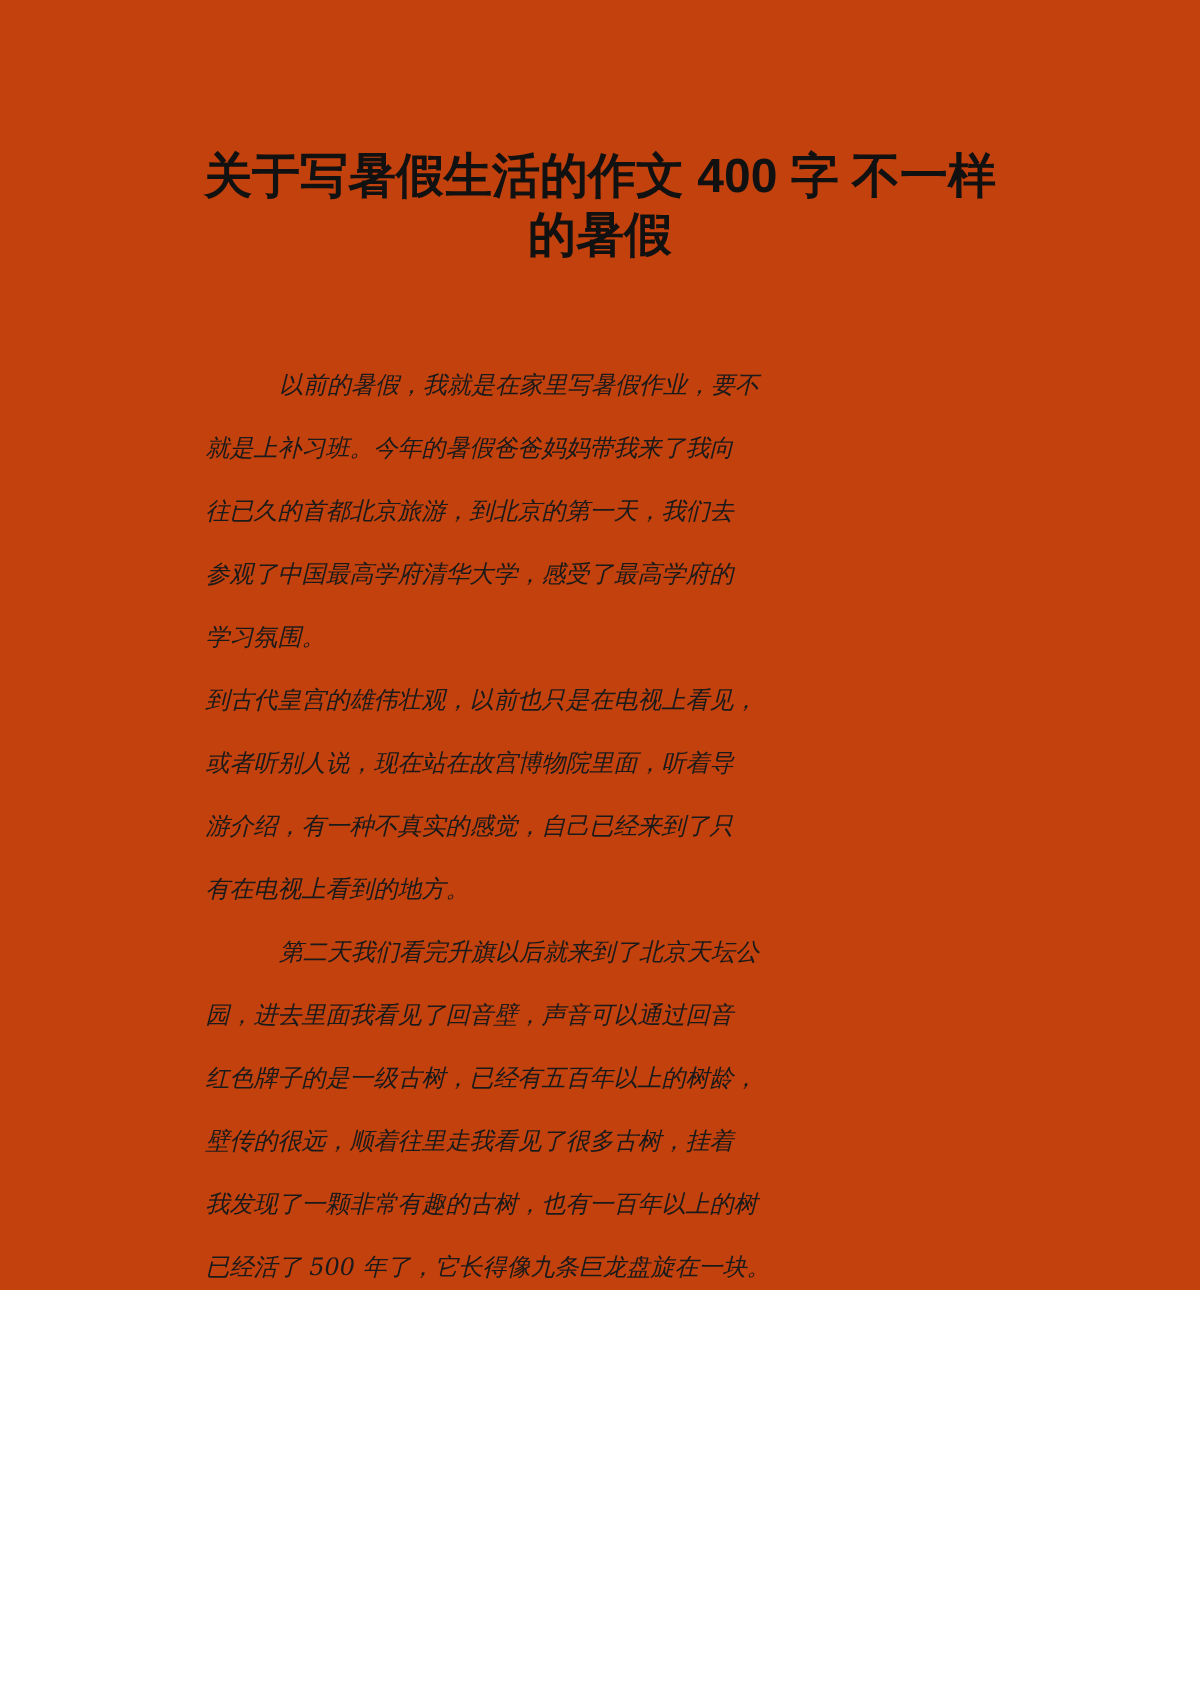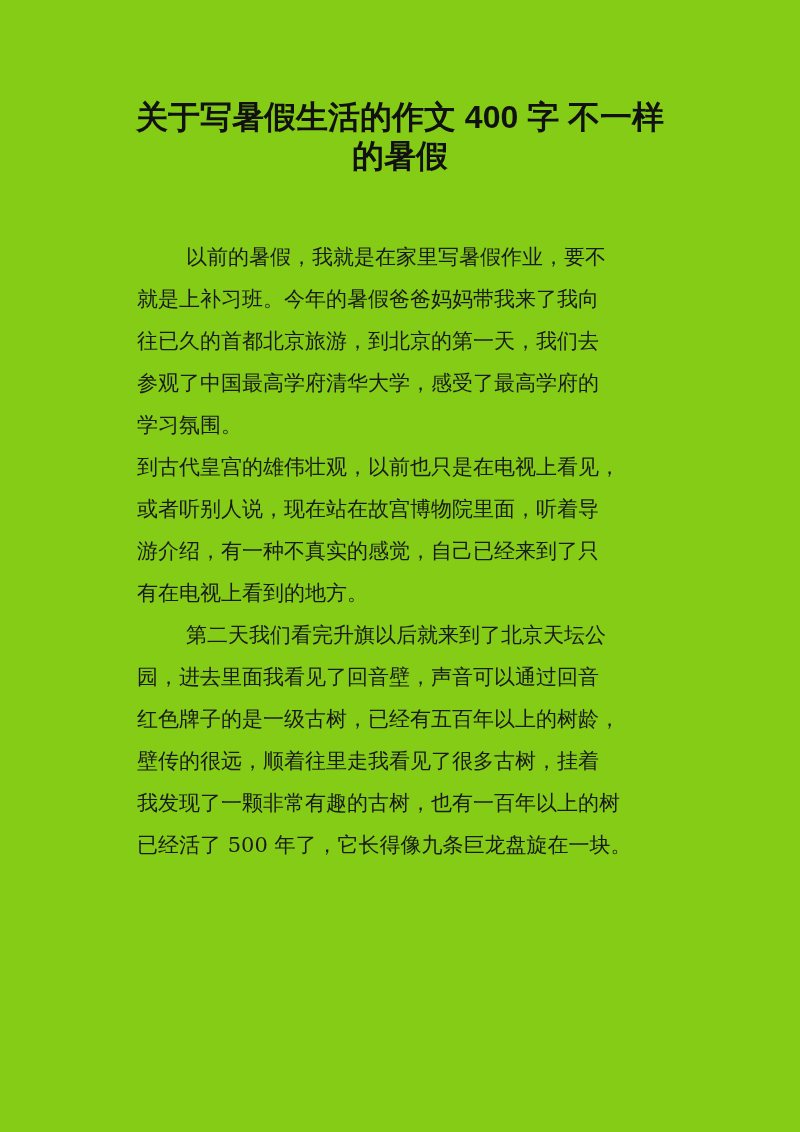--- a/index.html
+++ b/index.html
@@ -1,28 +1,28 @@
 <!DOCTYPE html>
 <html><head>
   <meta charset="utf-8">
   <style>
     html, body { margin: 0; padding: 0; background: #ffffff; }
     body { width: 800px; height: 1132px; position: relative; overflow: hidden; }
-    .page { position: absolute; left: 0; top: 0; width: 800px; height: 1132px; background: #84cc16; }
+    .page { position: absolute; left: 0; top: 0; width: 800px; height: 860px; background: #c2410c; }
     .title {
       position: absolute; left: 100px; width: 600px; top: 98px;
       text-align: center;
       font-family: "Liberation Sans", "DejaVu Sans", sans-serif;
       font-weight: bold; font-size: 32px; line-height: 39px; color: #111;
     }
     .title .tline { display: block; white-space: nowrap; }
     .body {
       position: absolute; left: 137px; width: 560px; top: 236px;
       font-family: "DejaVu Serif", "Liberation Serif", serif;
-      font-size: 21px; line-height: 42px; color: #1a1a1a;
+      font-size: 16px; line-height: 42px; color: #1a1a1a; font-style: italic;
     }
     .para { margin: 0 0 0 0; }
     .line { display: block; white-space: nowrap; height: 42px; }
     .line.first { padding-left: 49px; }
     .gap { height: 42px; }
   </style>
 </head>
 <body>
 
 <div class="page">

